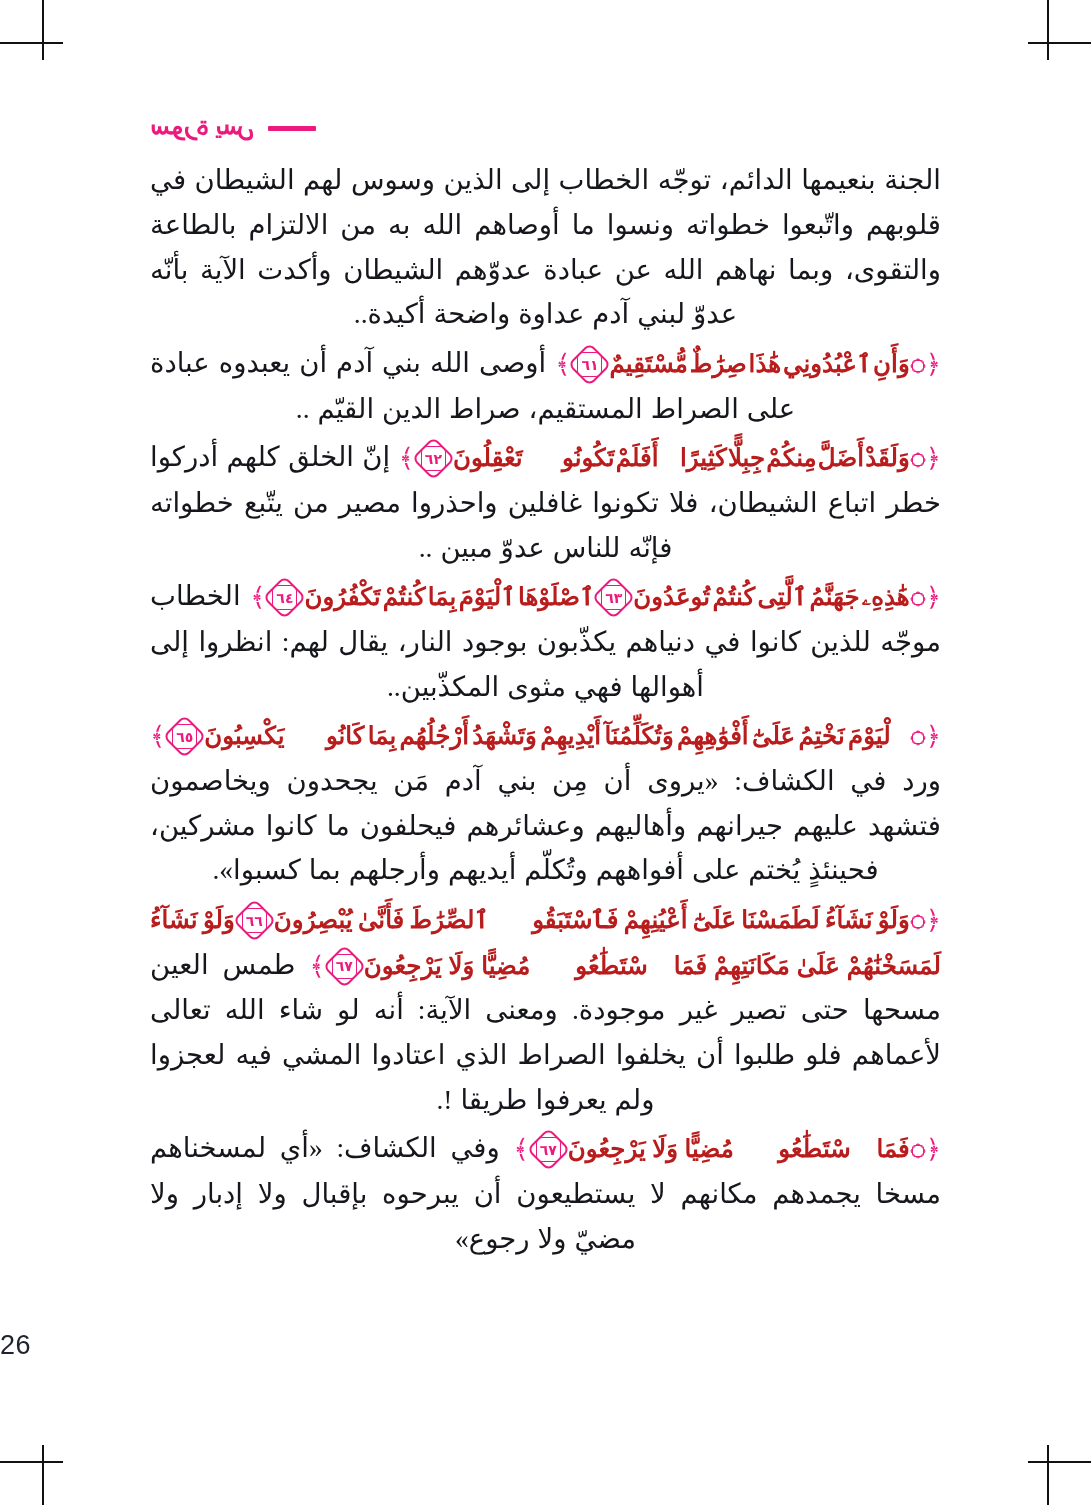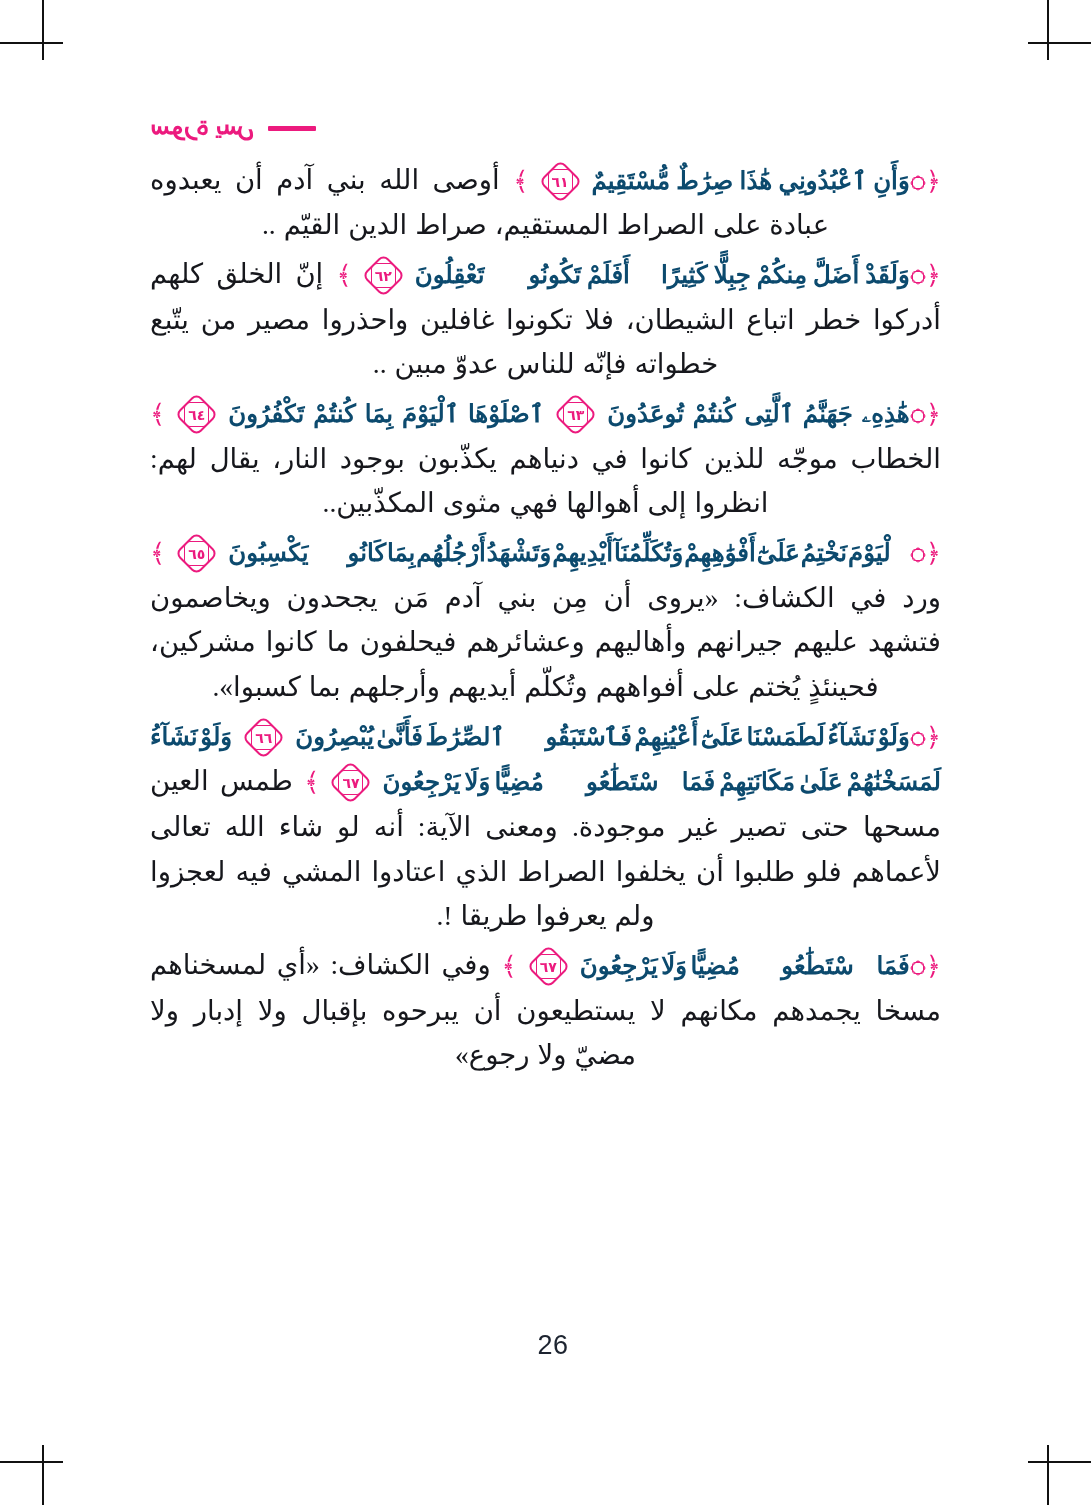--- a/index.html
+++ b/index.html
@@ -85,21 +85,21 @@
     font-size: 27.5px;
     line-height: 1.63;
     color: #16171c;
     text-align: justify;
     text-align-last: center;
     word-spacing: 0.04em;
   }
 
   
   .ayah {
-    color: #0c4a6e;
+    color: #b91c1c;
     font-weight: 600;
     font-size: 24.5px;
     letter-spacing: -0.4px;
     word-spacing: -0.22em;
     white-space: nowrap;
   }
 
   .ayah.wrapok { white-space: normal; }
 
   
@@ -110,21 +110,21 @@
     vertical-align: -1px;
   }
 
   
   .rosette {
     display: inline-block;
     position: relative;
     width: 31px;
     height: 31px;
     vertical-align: -8px;
-    margin: 0 16px;
+    margin: 0 4px;
   }
   .rosette .ring {
     position: absolute;
     inset: 0;
     border: 2px solid #ec1a7e;
     border-radius: 7px;
     transform: rotate(45deg);
   }
   .rosette .ring2 {
     position: absolute;
@@ -162,26 +162,25 @@
     border-radius: 3px;
   }
   .flower::after { transform: rotate(45deg); }
 
   
   .folio {
     position: absolute;
     left: 0;
     right: 15px;
     top: 1330px;
-    text-align: center;
+    text-align: left;
     font-family: "Liberation Sans", sans-serif;
     font-size: 27px;
     color: #1d2430;
     letter-spacing: 0.5px;
-    padding-left: 30px;
   }
 </style>
 </head>
 <body>
 
 <div class="page">
 
   <div class="crop v crop-tl-v"></div>
   <div class="crop h crop-tl-h"></div>
   <div class="crop v crop-tr-v"></div>
@@ -191,20 +190,21 @@
   <div class="crop v crop-br-v"></div>
   <div class="crop h crop-br-h"></div>
 
   <div class="header">
     <span class="header-title">سورة يس</span>
     <span class="header-rule"></span>
   </div>
 
   <div class="content">
 
+    <p class="para"><span>الجنة بنعيمها الدائم، توجّه الخطاب إلى الذين وسوس لهم الشيطان في قلوبهم واتّبعوا خطواته ونسوا ما أوصاهم الله به من الالتزام بالطاعة والتقوى، وبما نهاهم الله عن عبادة عدوّهم الشيطان وأكدت الآية بأنّه عدوّ لبني آدم عداوة واضحة أكيدة..</span></p>
 
     <p class="para"><span class="brk">﴿</span><span class="flower"></span><span class="ayah">وَأَنِ ٱعْبُدُونِي هَٰذَا صِرَٰطٌ مُّسْتَقِيمٌ</span><span class="rosette"><span class="ring"></span><span class="ring2"></span><span class="num">٦١</span></span><span class="brk">﴾</span> <span>أوصى الله بني آدم أن يعبدوه عبادة على الصراط المستقيم، صراط الدين القيّم ..</span></p>
 
     <p class="para"><span class="brk">﴿</span><span class="flower"></span><span class="ayah">وَلَقَدْ أَضَلَّ مِنكُمْ جِبِلًّا كَثِيرًا ۖ أَفَلَمْ تَكُونُوا۟ تَعْقِلُونَ</span><span class="rosette"><span class="ring"></span><span class="ring2"></span><span class="num">٦٢</span></span><span class="brk">﴾</span> <span>إنّ الخلق كلهم أدركوا خطر اتباع الشيطان، فلا تكونوا غافلين واحذروا مصير من يتّبع خطواته فإنّه للناس عدوّ مبين ..</span></p>
 
     <p class="para"><span class="brk">﴿</span><span class="flower"></span><span class="ayah">هَٰذِهِۦ جَهَنَّمُ ٱلَّتِى كُنتُمْ تُوعَدُونَ</span><span class="rosette"><span class="ring"></span><span class="ring2"></span><span class="num">٦٣</span></span><span class="ayah">ٱصْلَوْهَا ٱلْيَوْمَ بِمَا كُنتُمْ تَكْفُرُونَ</span><span class="rosette"><span class="ring"></span><span class="ring2"></span><span class="num">٦٤</span></span><span class="brk">﴾</span> <span>الخطاب موجّه للذين كانوا في دنياهم يكذّبون بوجود النار، يقال لهم: انظروا إلى أهوالها فهي مثوى المكذّبين..</span></p>
 
     <p class="para"><span class="brk">﴿</span><span class="flower"></span><span class="ayah">ٱلْيَوْمَ نَخْتِمُ عَلَىٰٓ أَفْوَٰهِهِمْ وَتُكَلِّمُنَآ أَيْدِيهِمْ وَتَشْهَدُ أَرْجُلُهُم بِمَا كَانُوا۟ يَكْسِبُونَ</span><span class="rosette"><span class="ring"></span><span class="ring2"></span><span class="num">٦٥</span></span><span class="brk">﴾</span> <span>ورد في الكشاف: «يروى أن مِن بني آدم مَن يجحدون ويخاصمون فتشهد عليهم جيرانهم وأهاليهم وعشائرهم فيحلفون ما كانوا مشركين، فحينئذٍ يُختم على أفواههم وتُكلّم أيديهم وأرجلهم بما كسبوا».</span></p>
 
     <p class="para"><span class="brk">﴿</span><span class="flower"></span><span class="ayah wrapok">وَلَوْ نَشَآءُ لَطَمَسْنَا عَلَىٰٓ أَعْيُنِهِمْ فَٱسْتَبَقُوا۟ ٱلصِّرَٰطَ فَأَنَّىٰ يُبْصِرُونَ</span><span class="rosette"><span class="ring"></span><span class="ring2"></span><span class="num">٦٦</span></span><span class="ayah wrapok">وَلَوْ نَشَآءُ لَمَسَخْنَٰهُمْ عَلَىٰ مَكَانَتِهِمْ فَمَا ٱسْتَطَٰعُوا۟ مُضِيًّا وَلَا يَرْجِعُونَ</span><span class="rosette"><span class="ring"></span><span class="ring2"></span><span class="num">٦٧</span></span><span class="brk">﴾</span> <span>طمس العين مسحها حتى تصير غير موجودة. ومعنى الآية: أنه لو شاء الله تعالى لأعماهم فلو طلبوا أن يخلفوا الصراط الذي اعتادوا المشي فيه لعجزوا ولم يعرفوا طريقا !.</span></p>

